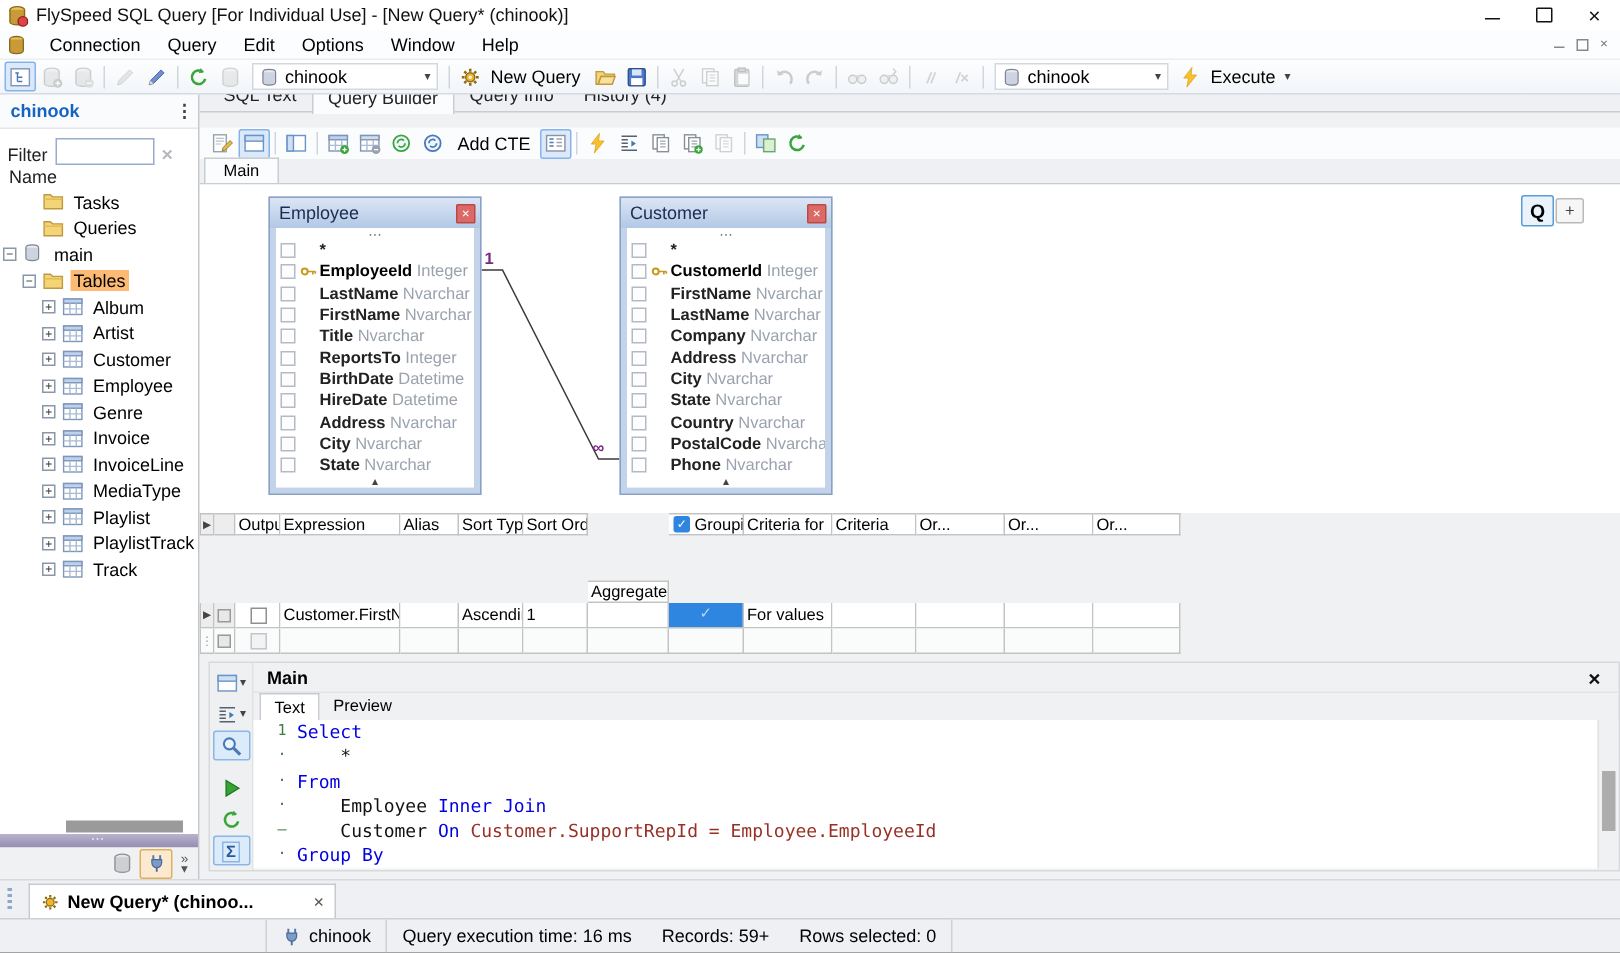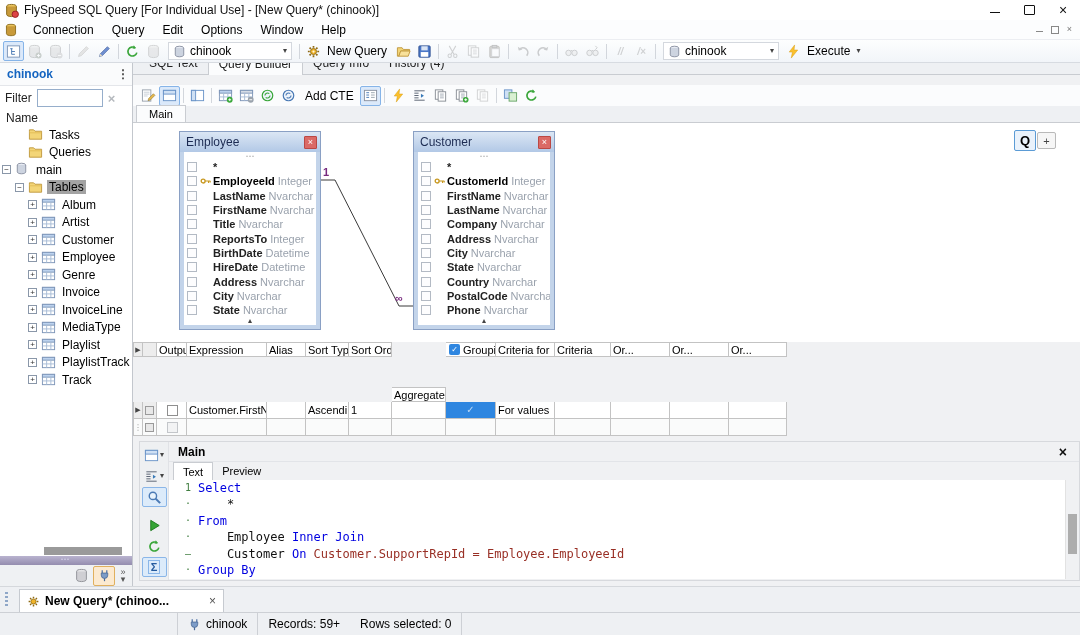--- a/index.html
+++ b/index.html
@@ -31,39 +31,39 @@
   .tsep{width:1px;height:15px;background:#d2d6dc;margin:0 3px}
   .combo{height:18px;background:#fff;border:1px solid #d4d8de;display:flex;align-items:center;padding:0 4px;margin:0 4px;box-sizing:border-box}
   .combo .cv{flex:1;padding:0 4px;white-space:nowrap;overflow:hidden}
   .ddg{font-size:8px;color:#444;line-height:1}
   .tlabel{margin:0 3px;white-space:nowrap}
   
   #sidebar{position:absolute;left:0;top:63px;width:133px;bottom:49px;background:#fff;border-right:1px solid #c3c7cd;box-sizing:border-box;z-index:5}
   #sb-header{height:22px;display:flex;align-items:center;border-bottom:1px solid #e4e6ea;background:#fafbfc}
   #sb-db{color:#1464c0;font-weight:bold;padding-left:7px;flex:1}
   #sb-menu{width:18px;text-align:center;color:#444;font-weight:bold}
-  #sb-filter{height:24px;display:flex;align-items:center;padding:0 5px;gap:5px}
+  #sb-filter{height:24px;display:flex;align-items:flex-end;padding:0 5px;gap:5px}
   #filter-label{color:#222}
   #filter-input{width:60px;height:16px;border:1px solid #96aecb;font-size:11px;padding:0 2px;font-family:"Liberation Sans",sans-serif}
   #filter-clear{color:#b5b9be;font-weight:bold;font-size:13px}
   #sb-name{height:16px;display:flex;align-items:center;padding-left:6px;color:#222}
   .titem{height:17.5px;display:flex;align-items:center;white-space:nowrap}
   .exp{width:9px;height:9px;border:1px solid #8a97a9;background:#fff;font-size:8px;line-height:7px;text-align:center;color:#333;margin-right:4px;flex-shrink:0;box-sizing:border-box}
   .exp-sp{width:13px;flex-shrink:0}
   .ticon{width:15px;height:15px;margin-right:4px;flex-shrink:0}
   .tlab{padding:0 2px}
-  .tsel{background:#a3a3a3}
+  .tsel{background:#fdba74}
   #sb-thumb{position:absolute;bottom:31px;left:44px;width:78px;height:8px;background:#9a9a9a}
   #sb-split{position:absolute;bottom:21px;left:0;right:0;height:9px;background:linear-gradient(#b9b3cf,#948daf);color:#eef;font-size:9px;line-height:7px;text-align:center;letter-spacing:2px}
   #sb-tools{position:absolute;bottom:0;left:0;right:0;height:21px;background:#eff1f3;display:flex;align-items:center;justify-content:flex-end;padding-right:2px;gap:1px}
   .sbx{width:20px;height:18px;display:flex;align-items:center;justify-content:center;border:1px solid transparent;border-radius:2px}
   .sbx.hl{background:#fcead0;border-color:#e0b05e}
   #sb-chev{display:flex;flex-direction:column;align-items:center;width:14px;color:#555;font-size:9px;line-height:7px}
   
-  #doc-tabs{position:absolute;left:133px;top:53px;right:0;height:22px;background:#eef0f3;border-bottom:1px solid #c9ccd1;display:flex;align-items:flex-end;padding-left:6px;box-sizing:border-box}
+  #doc-tabs{position:absolute;left:133px;top:53px;right:0;height:22px;background:#eef0f3;border-bottom:1px solid #c9ccd1;display:flex;align-items:flex-start;padding-left:6px;box-sizing:border-box}
   .dtab{height:21px;line-height:21px;padding:0 10px;color:#222}
   .dtab.active{background:#fbfcfd;border:1px solid #c9ccd1;border-bottom:none;margin-bottom:-1px;height:22px;line-height:22px}
   
   #builder-toolbar{position:absolute;left:133px;top:85px;right:0;height:21px;background:#fbfcfd;display:flex;align-items:center;padding-left:5px}
   
   #main-tabstrip{position:absolute;left:133px;top:106px;right:0;height:17px;background:#eef0f3;border-bottom:1px solid #c9ccd1;display:flex;align-items:flex-end;padding-left:3px;box-sizing:border-box}
   .mtab{height:17px;line-height:16px;padding:0 12px;background:#fbfcfd;border:1px solid #c9ccd1;border-bottom:none;font-size:11px;box-sizing:border-box}
   
   #canvas{position:absolute;left:133px;top:123px;right:0;height:219px;background:#fff;overflow:hidden}
   .card{position:absolute;width:140px;height:197px;border:1px solid #8aa0c4;display:flex;flex-direction:column;background:#c3d4ea}
@@ -1087,20 +1087,23 @@
       <span class="sicn" id="st-plug">
           <svg width="13" height="13" viewBox="0 0 16 16">
             <path d="M5.2 1.5v3.6M10.8 1.5v3.6" stroke="#5577aa" stroke-width="1.6"></path>
             <path d="M4 5h8v2.6a4 4 0 0 1-8 0z" fill="#7c9cc8" stroke="#4a6a98"></path>
             <path d="M8 11.5V15" stroke="#4a6a98" stroke-width="1.5"></path>
           </svg>
         </span>
       <span>chinook</span>
     </span>
     <span class="spcell" style="border-right:none">
+      <span>Query execution time: 16 ms</span>
+    </span>
+    <span class="spcell" style="border-right:none">
       <span>Records: 59+</span>
     </span>
     <span class="spcell">
       <span>Rows selected: 0</span>
     </span>
   </div>
 
 
 </div>
 

